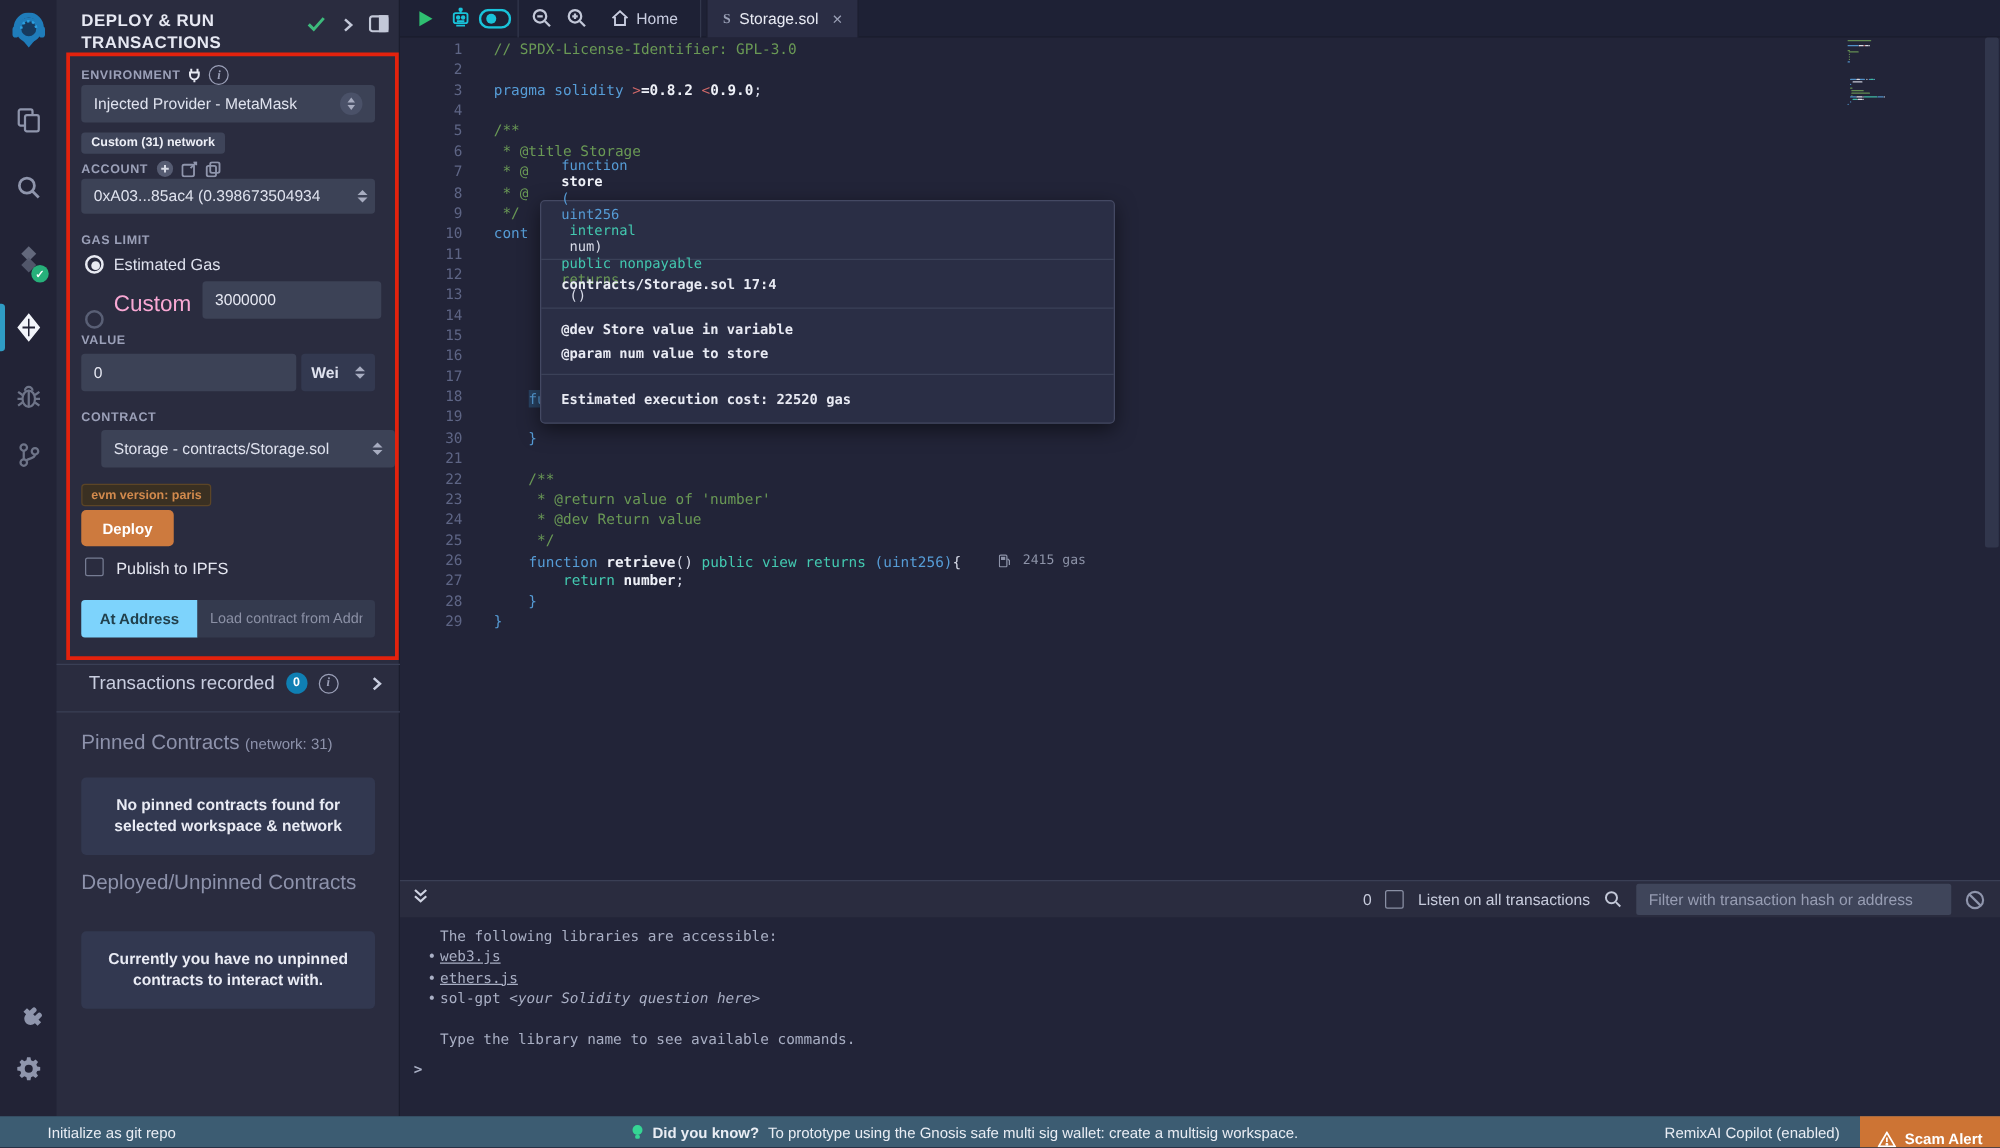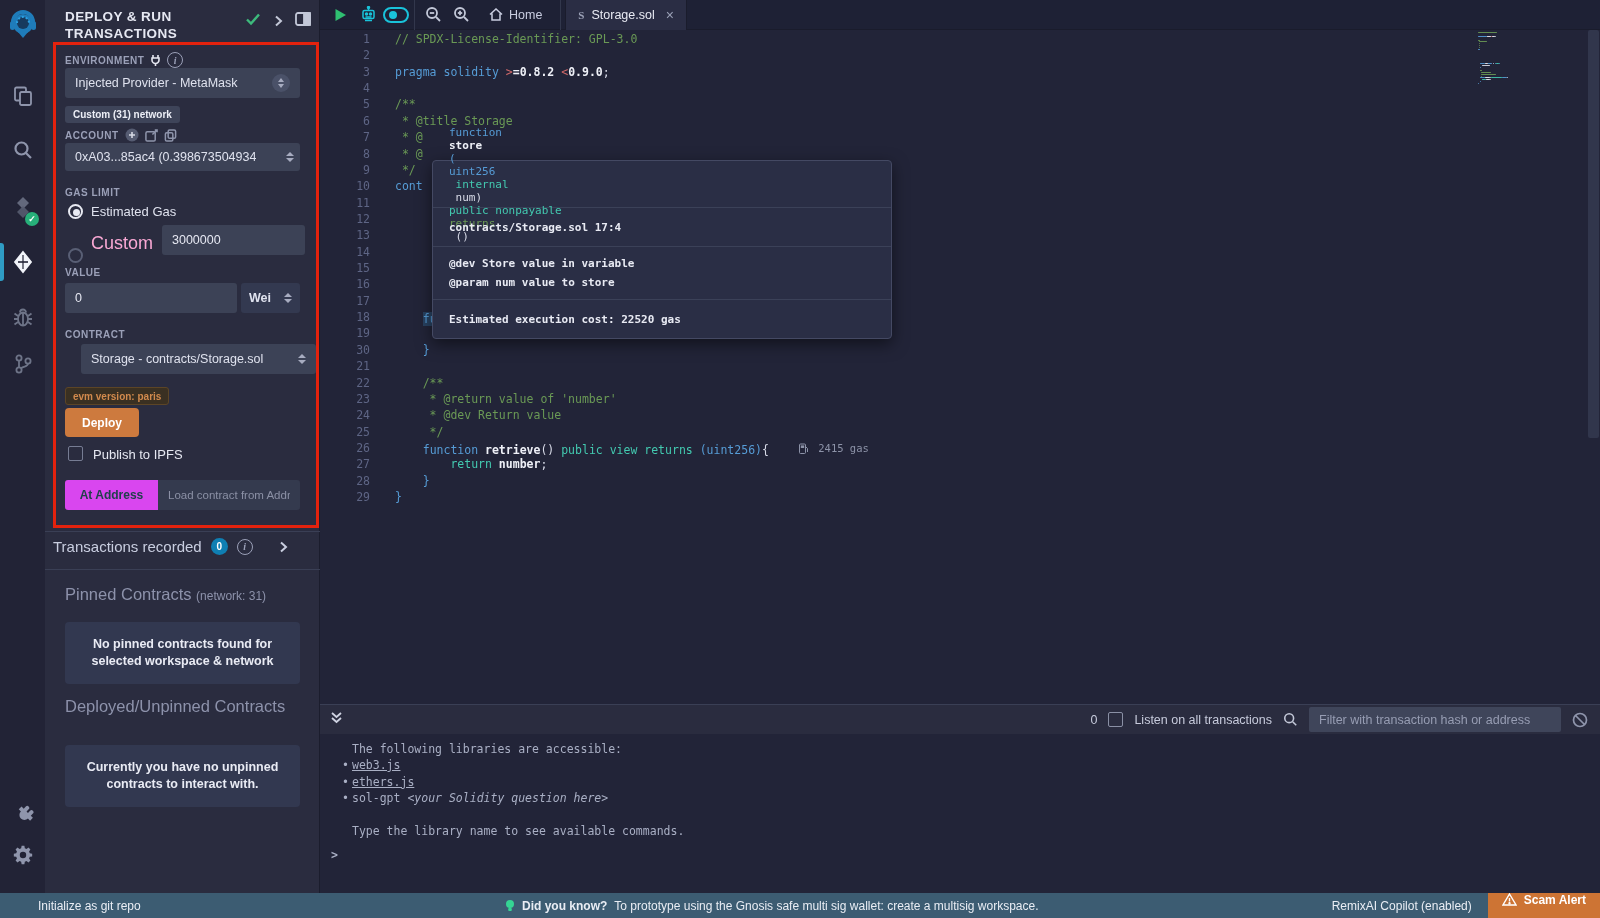--- a/index.html
+++ b/index.html
@@ -27,21 +27,21 @@
   .caret-circ { width:18px; height:18px; border-radius:50%; background:#4a5168; display:flex; flex-direction:column; gap:1px; align-items:center; justify-content:center; }
   .caret-circ i { border-left-width:3px!important; border-right-width:3px!important; }
   .net-badge { background:#3e4459; border-radius:3px; color:#eceef6; font-size:10px; font-weight:bold; padding:3px 8px; display:inline-block; }
   .radio { width:15px; height:15px; border-radius:50%; border:2px solid #595f75; position:relative; cursor:pointer; }
   .radio.checked { border-color:#e8eaf2; }
   .radio.checked::after { content:""; position:absolute; left:3px; top:3px; width:7px; height:7px; border-radius:50%; background:#e8eaf2; }
   .txt-input { background:#3c4256; border:none; border-radius:3px; color:#e6e8f2; font-size:12.5px; padding:0 10px; font-family:"Liberation Sans",sans-serif; outline:none; }
   .checkbox { width:15px; height:15px; border:1.5px solid #767c93; border-radius:2px; background:transparent; cursor:pointer; }
   .evm-badge { font-size:10px; font-weight:bold; color:#d28a4d; background:#3a3022; border:1px solid #5c4526; border-radius:3px; padding:2.5px 7px; display:inline-block; }
   .btn-deploy { background:#cd7a3e; color:#fff; font-size:12px; font-weight:bold; border:none; border-radius:4px; width:74px; height:29px; cursor:pointer; }
-  .btn-ataddr { background:#d946ef; color:#21404c; font-size:12px; font-weight:bold; border:none; border-radius:3px 0 0 3px; width:93px; height:30px; cursor:pointer; }
+  .btn-ataddr { background:#7dd3fc; color:#21404c; font-size:12px; font-weight:bold; border:none; border-radius:3px 0 0 3px; width:93px; height:30px; cursor:pointer; }
   .divider { left:0; width:275px; height:1px; background:#3a3f55; }
   .panel-h2 { color:#8d92ab; font-size:16.5px; font-weight:500; }
   .panel-card { left:20px; width:235px; background:#323850; border-radius:4px; color:#e9ebf4; font-size:12.5px; font-weight:bold; text-align:center; display:flex; align-items:center; justify-content:center; padding:10px 18px; line-height:17px; }
   #red-annotation { position:absolute; left:8px; top:42px; width:266px; height:486px; border:3px solid #e3220d; z-index:60; pointer-events:none; }
   .mini-badge { width:17px; height:17px; border-radius:50%; background:#0f7fb3; color:#fff; font-size:10px; font-weight:bold; display:flex; align-items:center; justify-content:center; }
   .info-circ { width:16px; height:16px; border-radius:50%; border:1.3px solid #9ba0b8; color:#9ba0b8; font-size:10px; font-weight:bold; display:flex; align-items:center; justify-content:center; font-family:"Liberation Serif",serif; font-style:italic; }
 
   
   #main { position:absolute; left:320px; top:0; width:1280px; height:893px; background:#222438; }
   #tabbar { position:absolute; left:0; top:0; width:1280px; height:30px; background:#1e2135; border-bottom:1px solid #1a1c2c; display:flex; align-items:center; }
@@ -86,21 +86,21 @@
   .term-link { text-decoration:underline; cursor:pointer; }
   .term-italic { font-style:italic; }
   #term-prompt { position:absolute; left:11px; top:114px; font-weight:bold; }
 
   
   #statusbar { position:absolute; left:0; top:893px; width:1600px; height:25px; background:#3c5c72; display:flex; align-items:center; color:#e9edf4; font-size:12px; z-index:30; }
   #status-left { margin-left:38px; cursor:pointer; }
   #status-tip { position:absolute; left:505px; display:flex; align-items:center; gap:7px; }
   #status-right { margin-left:auto; display:flex; align-items:center; height:100%; }
   #copilot-status { margin-right:16px; }
-  #scam-alert { background:#cd7434; height:100%; display:flex; align-items:flex-start; gap:7px; padding:0 14px; font-weight:bold; cursor:pointer; color:#fff; }
+  #scam-alert { background:#cd7434; height:100%; display:flex; align-items:flex-end; gap:7px; padding:0 14px; font-weight:bold; cursor:pointer; color:#fff; }
 
   input::placeholder { color:#8b90a5; }
 </style>
 </head>
 <body>
 
 <div id="app">
 
   <div id="rail">
     <div class="rail-icon" style="top:4px;height:42px">
@@ -258,21 +258,21 @@
 
     <button class="abs btn-deploy" style="left:20px;top:408px">Deploy</button>
 
     <div class="abs checkbox" style="left:23px;top:446px"></div>
     <div class="abs" style="left:48px;top:447px;font-size:13px;color:#e6e8f2">Publish to IPFS</div>
 
     <button class="abs btn-ataddr" style="left:20px;top:480px">At Address</button>
     <input class="abs txt-input" style="left: 113px; top: 480px; width: 142px; height: 30px; background: rgb(52, 58, 78); border-radius: 0px 3px 3px 0px; font-size: 11.5px;" placeholder="Load contract from Addres">
 
     <div class="abs divider" style="top:531px"></div>
-    <div class="abs" style="left:8px;top:538px;width:235px;display:flex;align-items:center;gap:9px">
+    <div class="abs" style="left:26px;top:538px;width:235px;display:flex;align-items:center;gap:9px">
       <span style="font-size:15px;color:#c9cee0">Transactions recorded</span>
       <span class="mini-badge">0</span>
       <span class="info-circ">i</span>
       <svg style="margin-left:auto" width="9" height="12" viewBox="0 0 9 12" fill="none" stroke="#c9cee0" stroke-width="2">
           <path d="M2 1.5 L7 6 L2 10.5"></path>
         </svg>
     </div>
     <div class="abs divider" style="top:569px"></div>
 
     <div class="abs" style="left:20px;top:585px">

